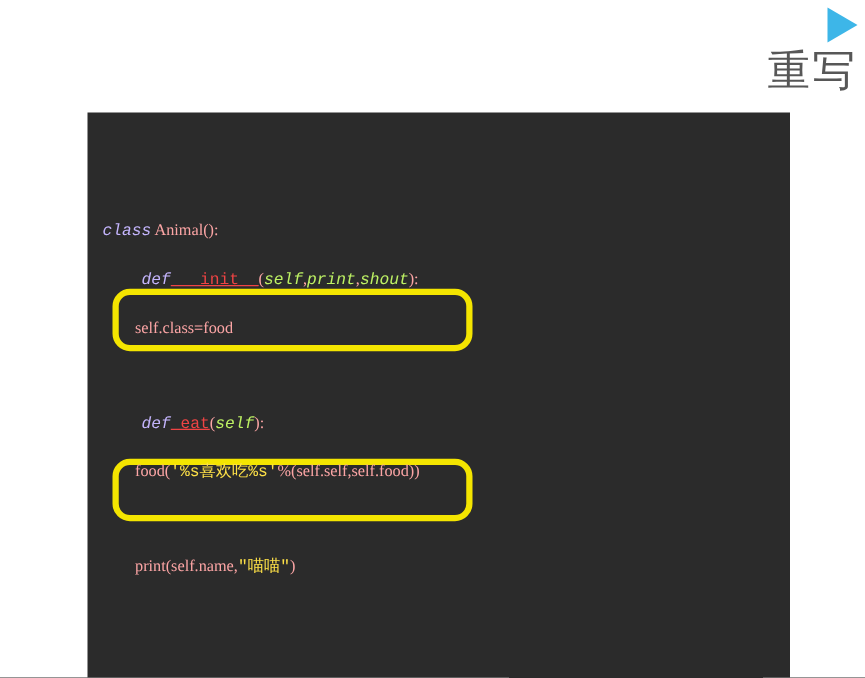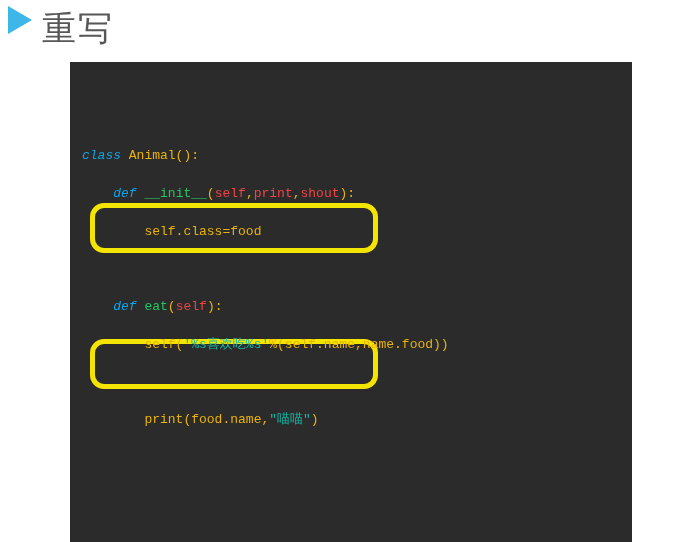--- a/index.html
+++ b/index.html
@@ -6,22 +6,23 @@
     margin: 0;
     padding: 0;
     width: 692px;
     height: 542px;
     background: #ffffff;
     overflow: hidden;
     font-family: "Microsoft YaHei", "PingFang SC", sans-serif;
   }
   .header {
     display: flex;
-    align-items: flex-start;
+    align-items: flex-end;
     padding: 6px 6px 10px 6px;
+    flex-direction: column;
   }
   .triangle {
     width: 0;
     height: 0;
     border-top: 14px solid transparent;
     border-bottom: 14px solid transparent;
     border-left: 24px solid #3db6e8;
     margin-left: 2px;
   }
   .title {
@@ -37,25 +38,25 @@
   .code-block {
     background: #2b2b2b;
     color: #d0d0d0;
     font-family: Consolas, "Courier New", monospace;
     font-size: 13px;
     line-height: 1.45;
     padding: 10px 12px 14px 12px;
     position: relative;
     white-space: pre;
   }
-  .kw { color: #0ea5e9; font-style: italic; }
-  .fn { color: #22c55e; }
-  .param { color: #ef4444; }
-  .str { color: #14b8a6; }
-  .plain { color: #eab308; }
+  .kw { color: #c4b5fd; font-style: italic; }
+  .fn { color: #ef4444; text-decoration: underline; }
+  .param { color: #bef264; font-style: italic; }
+  .str { color: #fde047; }
+  .plain { color: #fca5a5; font-family: Liberation Serif, serif; }
   .line { display: block; position: relative; z-index: 2; }
 
   .highlight-box {
     position: absolute;
     border: 5px solid #f4e500;
     border-radius: 14px;
     background: transparent;
     z-index: 1;
     pointer-events: none;
   }
@@ -73,23 +74,23 @@
 <div class="code-wrap">
   <div class="code-block">
     <div class="highlight-box box1"></div>
     <div class="highlight-box box2"></div>
 
 <span class="line"><span class="kw">class</span><span class="plain"> Animal():</span></span>
 <span class="line">    <span class="kw">def</span><span class="fn"> __init__</span><span class="plain">(</span><span class="param">self</span><span class="plain">,</span><span class="param">print</span><span class="plain">,</span><span class="param">shout</span><span class="plain">):</span></span>
 <span class="line"><span class="plain">        self.class=food</span></span>
 <span class="line"> </span>
 <span class="line">    <span class="kw">def</span><span class="fn"> eat</span><span class="plain">(</span><span class="param">self</span><span class="plain">):</span></span>
-<span class="line"><span class="plain">        self(</span><span class="str">'%s喜欢吃%s'</span><span class="plain">%(self.name,name.food))</span></span>
+<span class="line"><span class="plain">        food(</span><span class="str">'%s喜欢吃%s'</span><span class="plain">%(self.self,self.food))</span></span>
 <span class="line"> </span>
-<span class="line"><span class="plain">        print(food.name,</span><span class="str">"喵喵"</span><span class="plain">)</span></span>
+<span class="line"><span class="plain">        print(self.name,</span><span class="str">"喵喵"</span><span class="plain">)</span></span>
 <span class="line"> </span>
 
 
 
 
 
 
 
 
 

